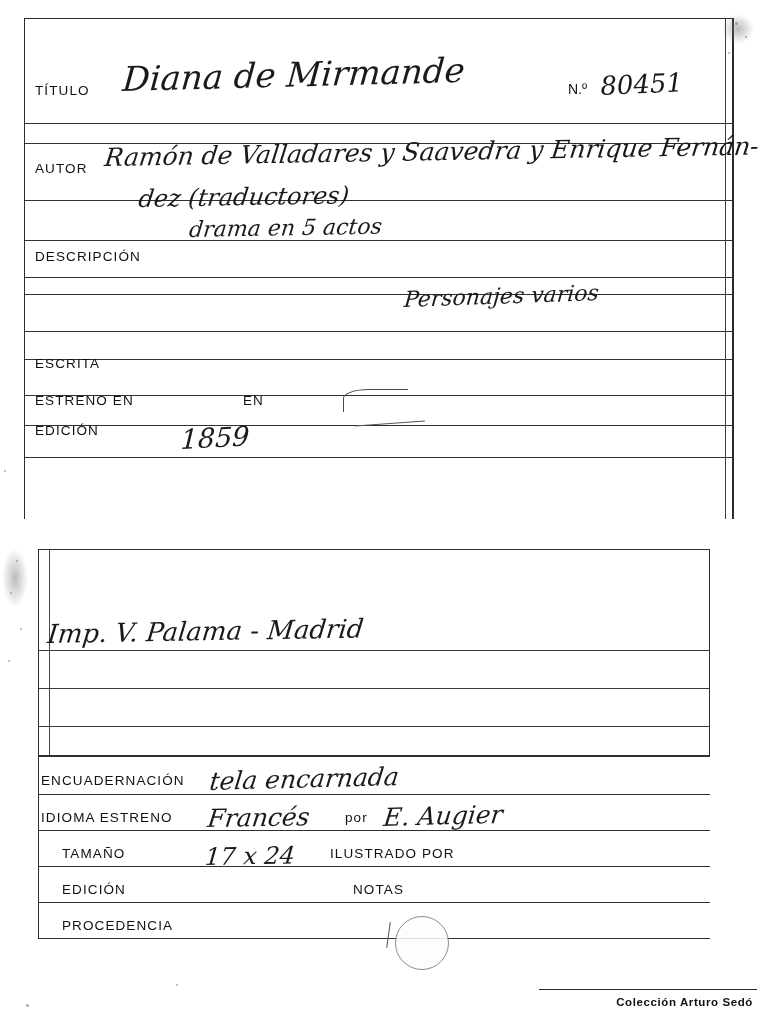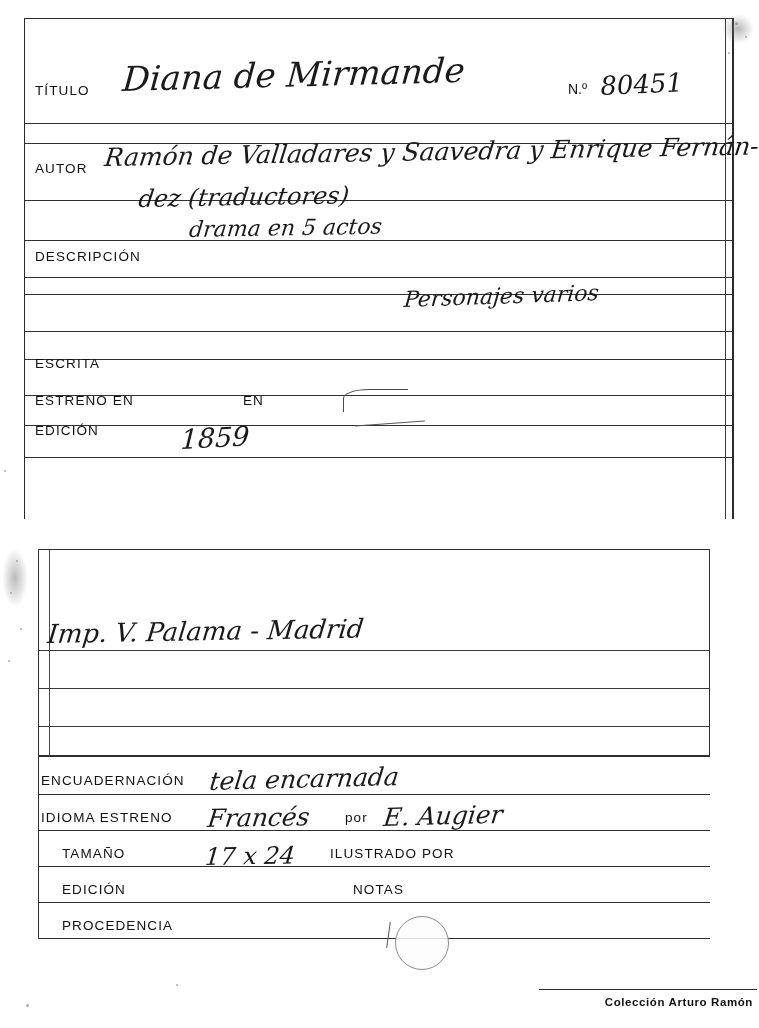--- a/index.html
+++ b/index.html
@@ -253,21 +253,21 @@
 
   <div class="hand" style="left:374px; top:284px; font-size:25px; transform:rotate(-1.5deg) skewX(-8deg);">E. Augier</div>
 
   <div class="hand" style="left:196px; top:324px; font-size:24px; transform:rotate(-1deg) skewX(-6deg);">17 x 24</div>
 </div>
 
 <div id="blot"></div>
 <div id="blot-tick"></div>
 
 <div id="footer-rule"></div>
-<div id="footer-credit">Colección Arturo Ramón</div>
+<div id="footer-credit">Colección Arturo Sedó</div>
 
 <div class="smudge" style="left:2px; top:548px; width:26px; height:60px;"></div>
 <div class="speck" style="left:16px; top:560px; width:2px; height:2px;"></div>
 <div class="speck" style="left:10px; top:592px; width:2px; height:2px;"></div>
 <div class="speck" style="left:20px; top:628px; width:2px; height:2px;"></div>
 <div class="speck" style="left:8px; top:660px; width:2px; height:2px;"></div>
 <div class="speck" style="left:26px; top:1004px; width:3px; height:3px;"></div>
 <div class="speck" style="left:176px; top:984px; width:2px; height:2px;"></div>
 
 </body></html>

